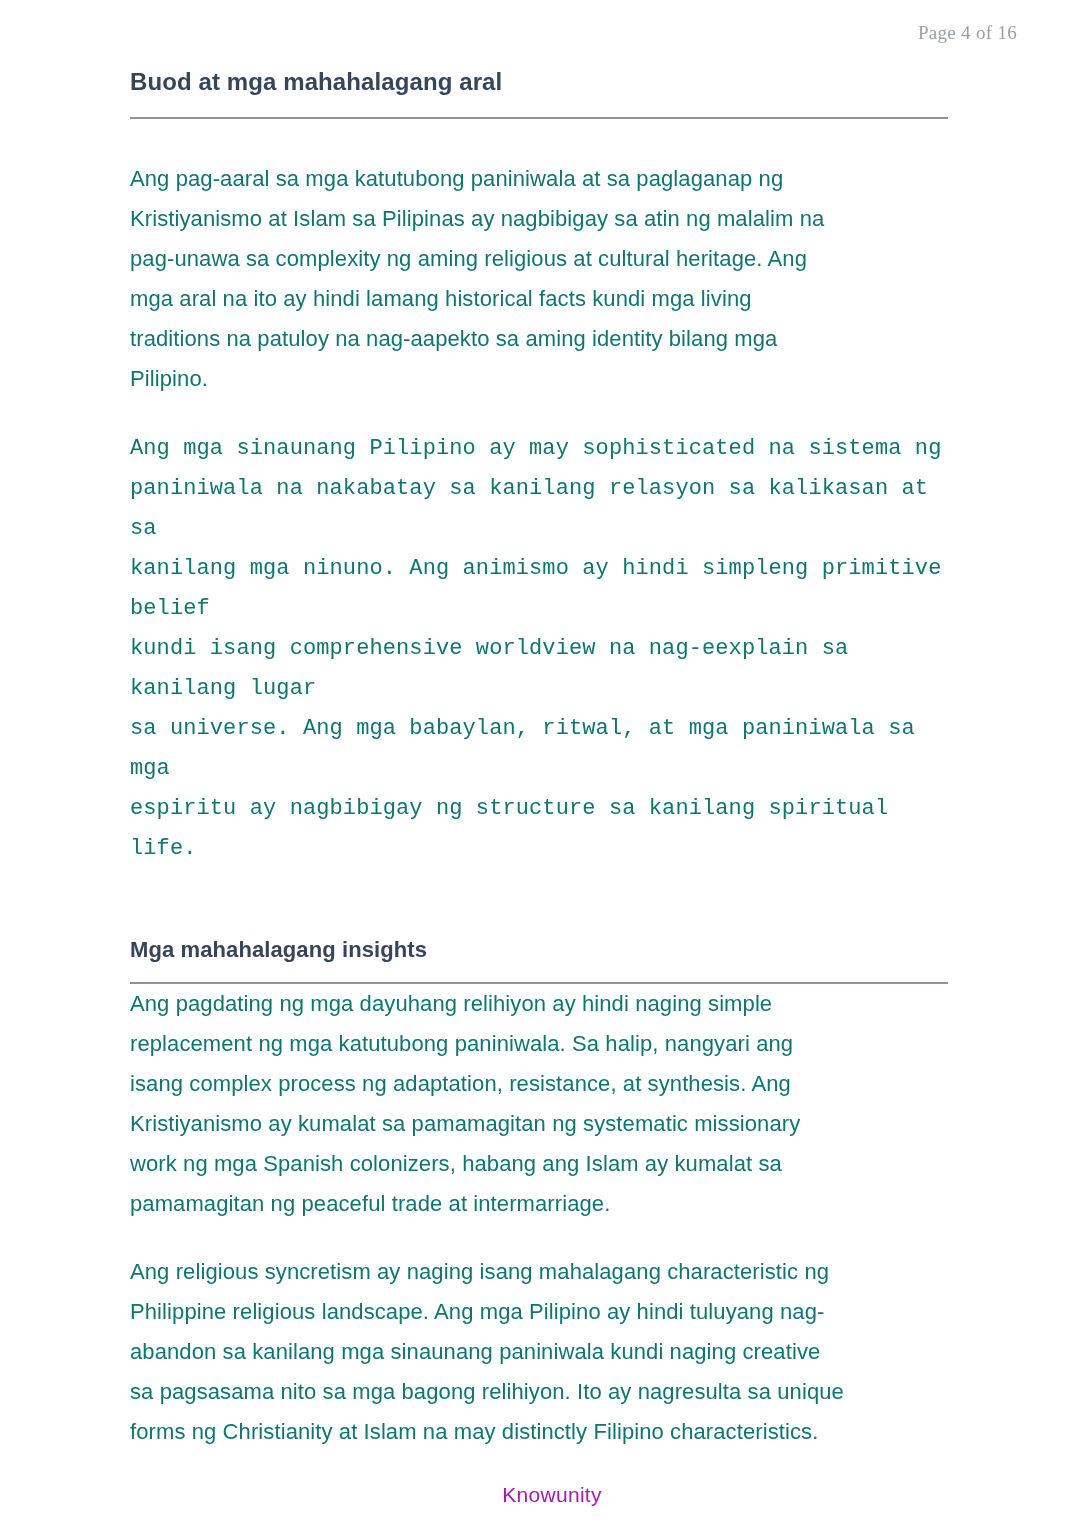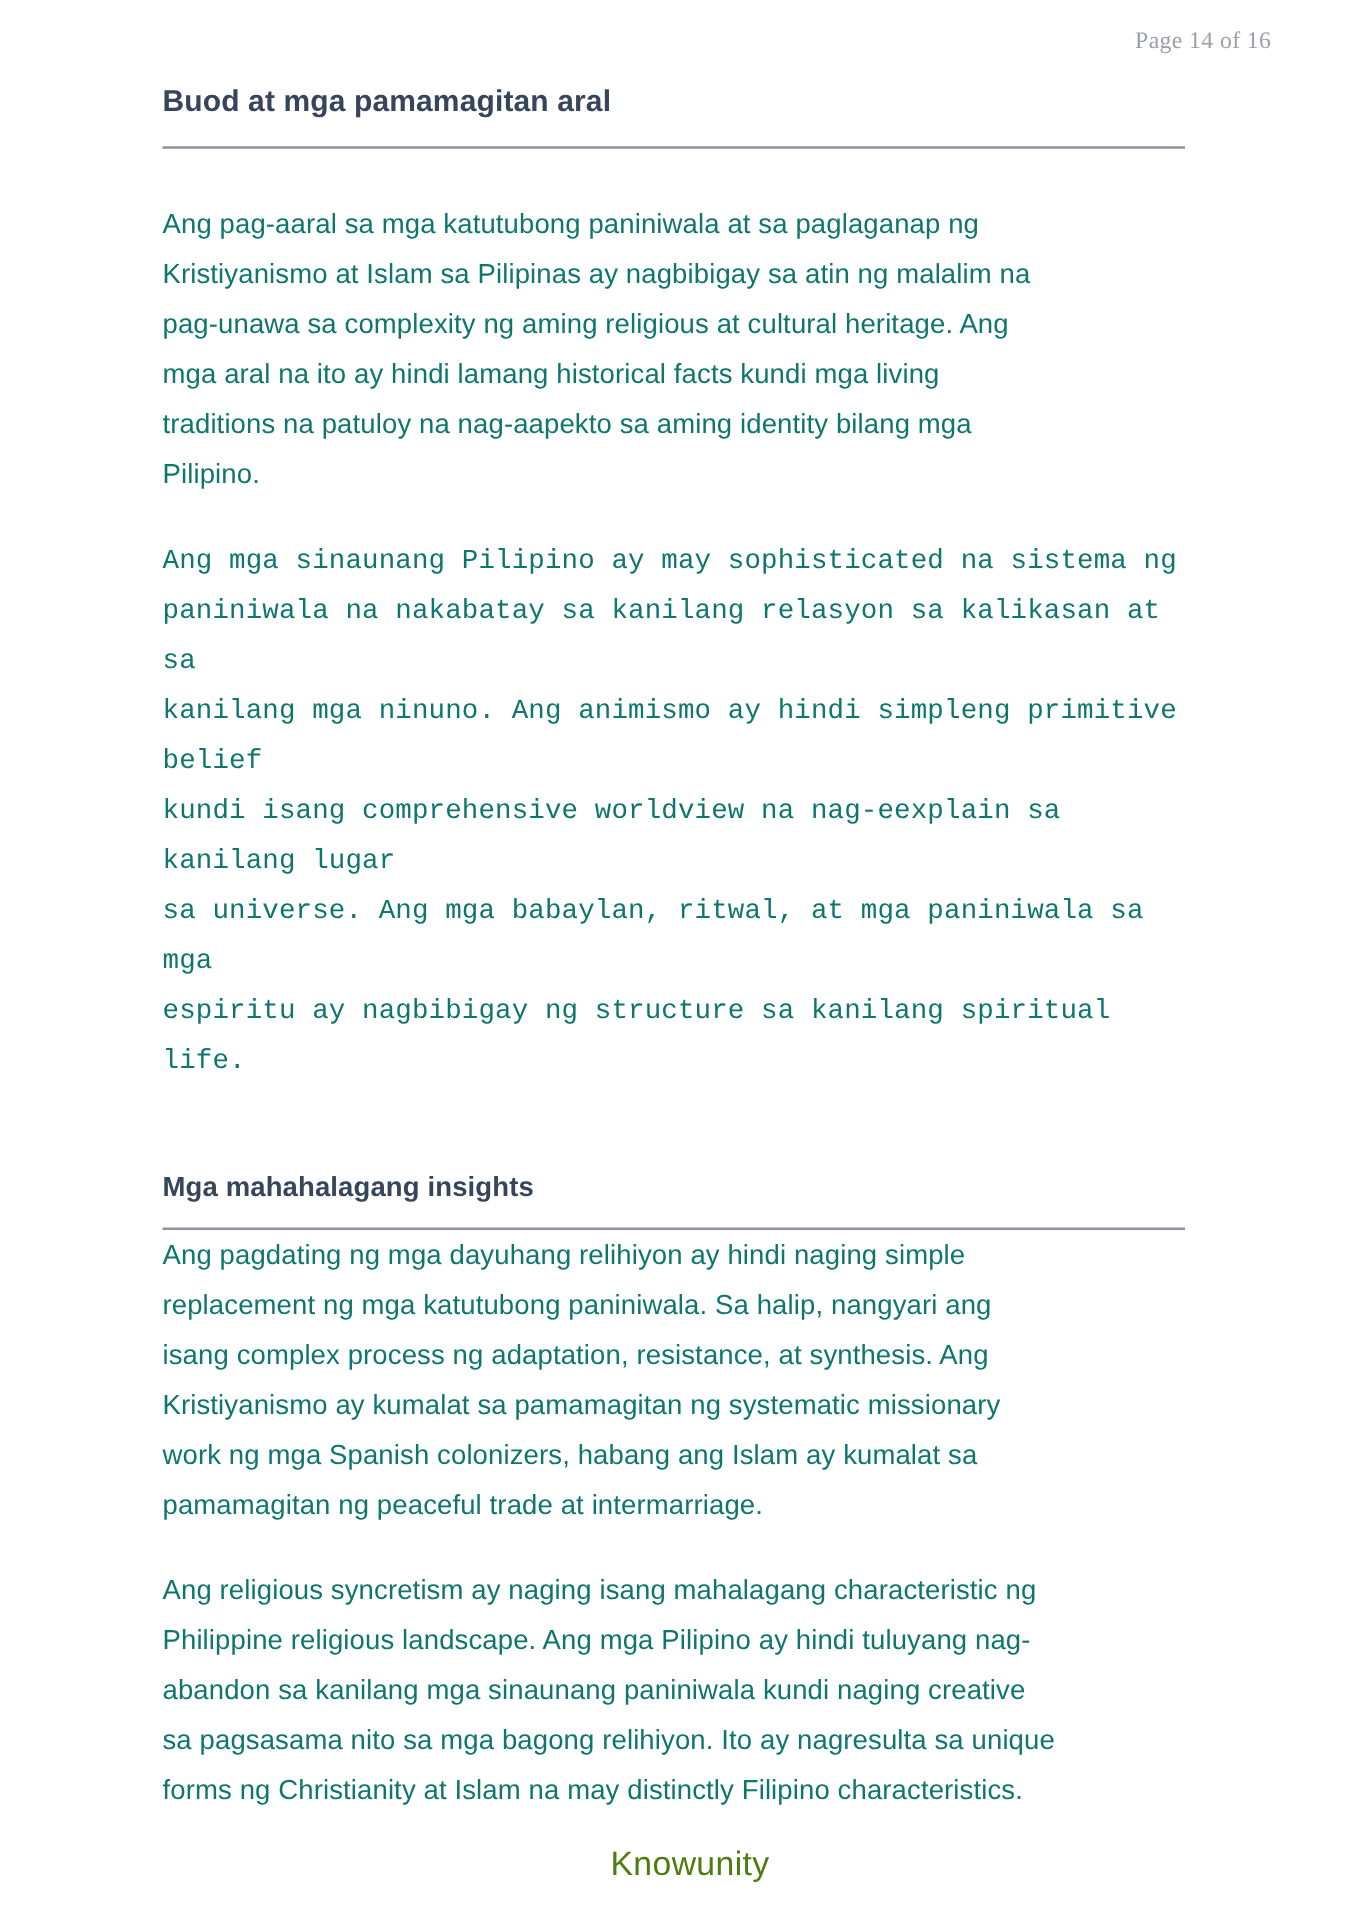--- a/index.html
+++ b/index.html
@@ -59,34 +59,34 @@
   p.mt-first { margin-top: 40px; }
   p.mt-next  { margin-top: 30px; font-family: Liberation Mono, monospace; }
   p.mt-first-2 { }
   p.mt-next-2  { margin-top: 28px; }
   .footer {
     position: absolute;
     left: 0;
     right: 0;
     bottom: 20px;
     text-align: center;
-    font-size: 27px;
-    color: #4d7c0f;
+    font-size: 21px;
+    color: #a21caf;
     letter-spacing: 0.3px;
     margin-left: 24px;
   }
 </style>
 </head>
 <body>
 
-<div class="page-indicator">Page 14 of 16</div>
+<div class="page-indicator">Page 4 of 16</div>
 
 <main class="content">
 
-  <h2 class="section-heading">Buod at mga pamamagitan aral</h2>
+  <h2 class="section-heading">Buod at mga mahahalagang aral</h2>
   <div class="divider d1"></div>
 
   <p class="body-paragraph mt-first">Ang pag-aaral sa mga katutubong paniniwala at sa paglaganap ng<br>Kristiyanismo at Islam sa Pilipinas ay nagbibigay sa atin ng malalim na<br>pag-unawa sa complexity ng aming religious at cultural heritage. Ang<br>mga aral na ito ay hindi lamang historical facts kundi mga living<br>traditions na patuloy na nag-aapekto sa aming identity bilang mga<br>Pilipino.</p>
 
   <p class="body-paragraph mt-next">Ang mga sinaunang Pilipino ay may sophisticated na sistema ng<br>paniniwala na nakabatay sa kanilang relasyon sa kalikasan at sa<br>kanilang mga ninuno. Ang animismo ay hindi simpleng primitive belief<br>kundi isang comprehensive worldview na nag-eexplain sa kanilang lugar<br>sa universe. Ang mga babaylan, ritwal, at mga paniniwala sa mga<br>espiritu ay nagbibigay ng structure sa kanilang spiritual life.</p>
 
   <h3 class="section-heading">Mga mahahalagang insights</h3>
   <div class="divider d2"></div>
 
   <p class="body-paragraph mt-first-2">Ang pagdating ng mga dayuhang relihiyon ay hindi naging simple<br>replacement ng mga katutubong paniniwala. Sa halip, nangyari ang<br>isang complex process ng adaptation, resistance, at synthesis. Ang<br>Kristiyanismo ay kumalat sa pamamagitan ng systematic missionary<br>work ng mga Spanish colonizers, habang ang Islam ay kumalat sa<br>pamamagitan ng peaceful trade at intermarriage.</p>

